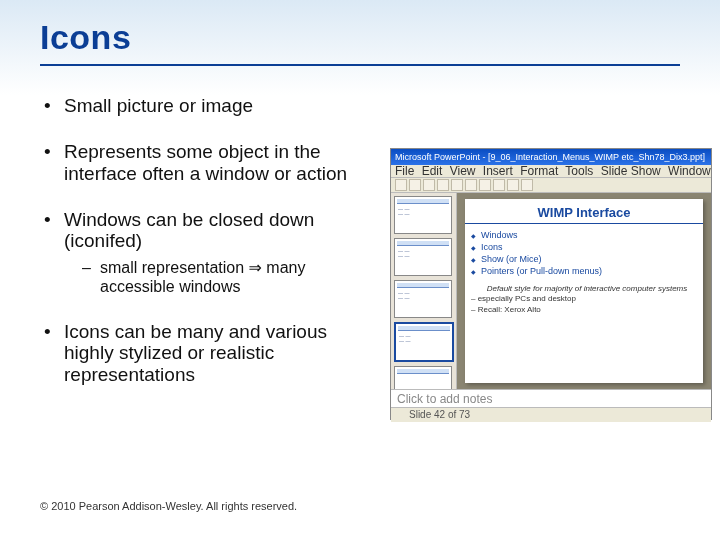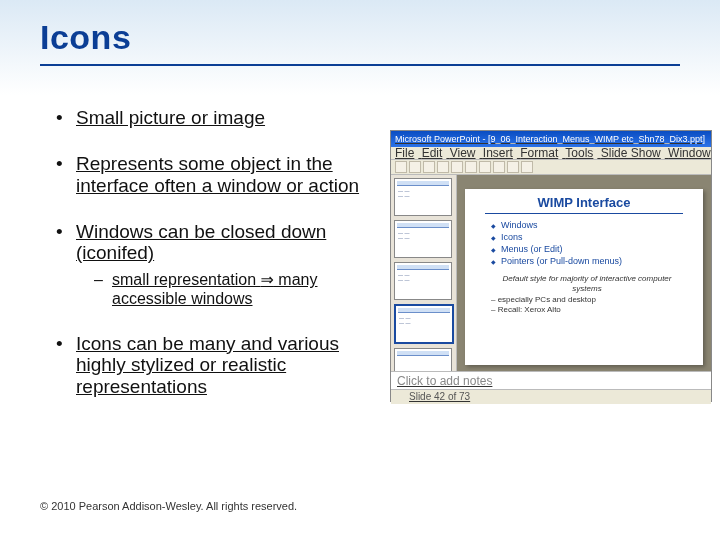--- a/index.html
+++ b/index.html
@@ -38,22 +38,21 @@
   .content {
     position: absolute;
     top: 95px;
     left: 40px;
     width: 340px;
     color: #111;
   }
   ul.level1 {
     list-style: none;
     padding: 0;
-    margin: 12px;
-    text-decoration: underline;
+    margin: 0;
   }
   ul.level1 > li {
     position: relative;
     padding-left: 24px;
     font-size: 19px;
     line-height: 1.15;
     margin-bottom: 24px;
   }
   ul.level1 > li::before {
     content: "•";
@@ -78,30 +77,29 @@
     content: "–";
     position: absolute;
     left: 0;
     top: 0;
   }
   .arrow {
     font-family: "Segoe UI Symbol", Arial, sans-serif;
   }
   .figure {
     position: absolute;
-    top: 130px;
+    top: 148px;
     right: 8px;
     width: 322px;
     height: 272px;
     border: 1px solid #888;
     background: #e8e3d8;
     box-sizing: border-box;
     font-size: 8px;
     color: #333;
-    text-decoration: underline;
   }
   .fig-titlebar {
     height: 16px;
     background: linear-gradient(to bottom, #0a4dc2, #2b72e8);
     color: #fff;
     font-size: 9px;
     line-height: 16px;
     padding: 0 4px;
     overflow: hidden;
     white-space: nowrap;
@@ -174,23 +172,22 @@
     position: relative;
   }
   .fig-slide {
     position: absolute;
     left: 8px;
     top: 6px;
     right: 8px;
     bottom: 6px;
     background: #fff;
     box-shadow: 2px 2px 4px rgba(0,0,0,0.3);
-    padding: 6px 20px;
-    box-sizing: border-box;
-    margin-top: 8px;
+    padding: 6px 0;
+    box-sizing: border-box;
   }
   .fig-slide-title {
     color: #1a4aa0;
     font-weight: bold;
     font-size: 13px;
     text-align: center;
     border-bottom: 1px solid #1a4aa0;
     padding-bottom: 3px;
     margin-bottom: 6px;
   }
@@ -316,21 +313,21 @@
         <div class="thumb">
             <div class="thead"></div>
           </div>
       </div>
       <div class="fig-main">
         <div class="fig-slide">
           <div class="fig-slide-title">WIMP Interface</div>
           <ul class="fig-slide-list">
             <li>Windows</li>
             <li>Icons</li>
-            <li>Menus (or Edit)</li>
+            <li>Show (or Mice)</li>
             <li>Pointers (or Pull-down menus)</li>
           </ul>
           <div class="fig-slide-sub">
             <div class="em">Default style for majority of interactive computer systems</div>
             <div>– especially PCs and desktop</div>
             <div>– Recall: Xerox Alto</div>
           </div>
         </div>
       </div>
     </div>

